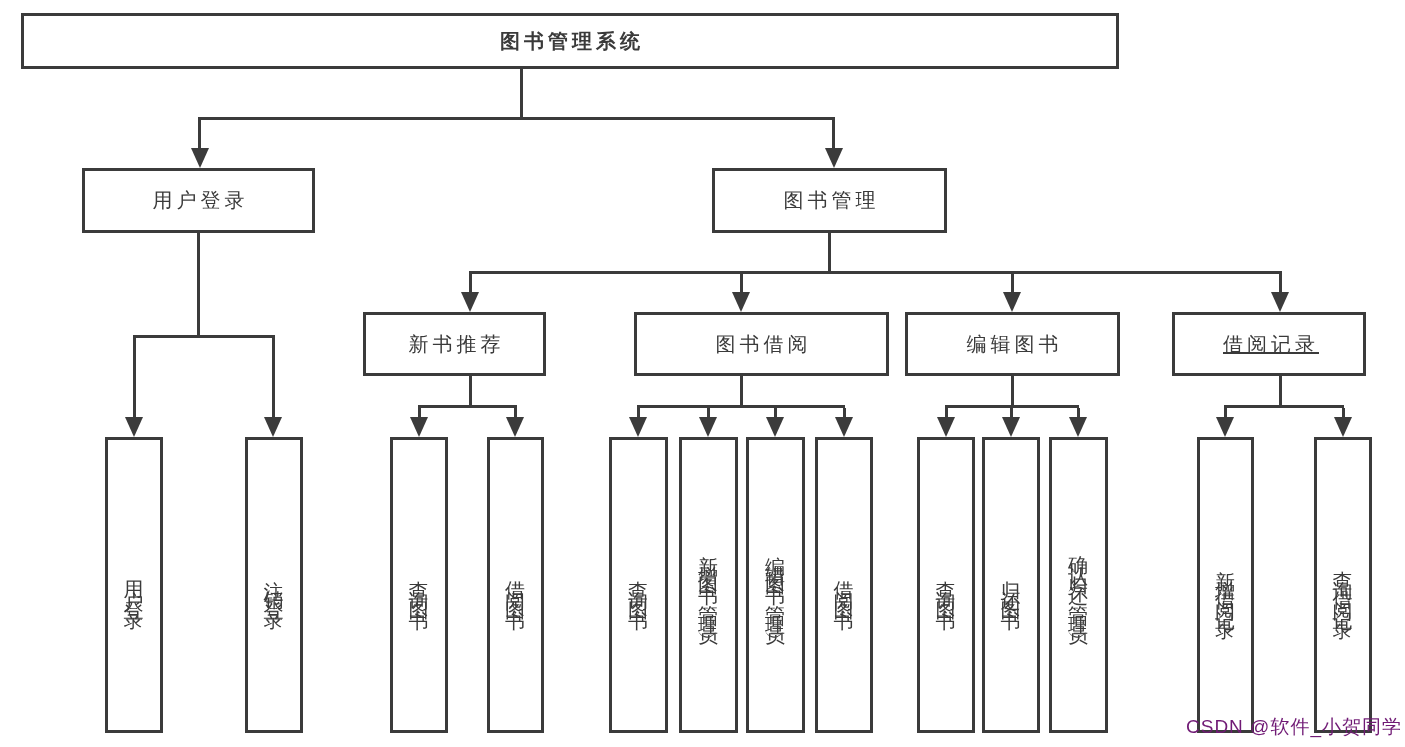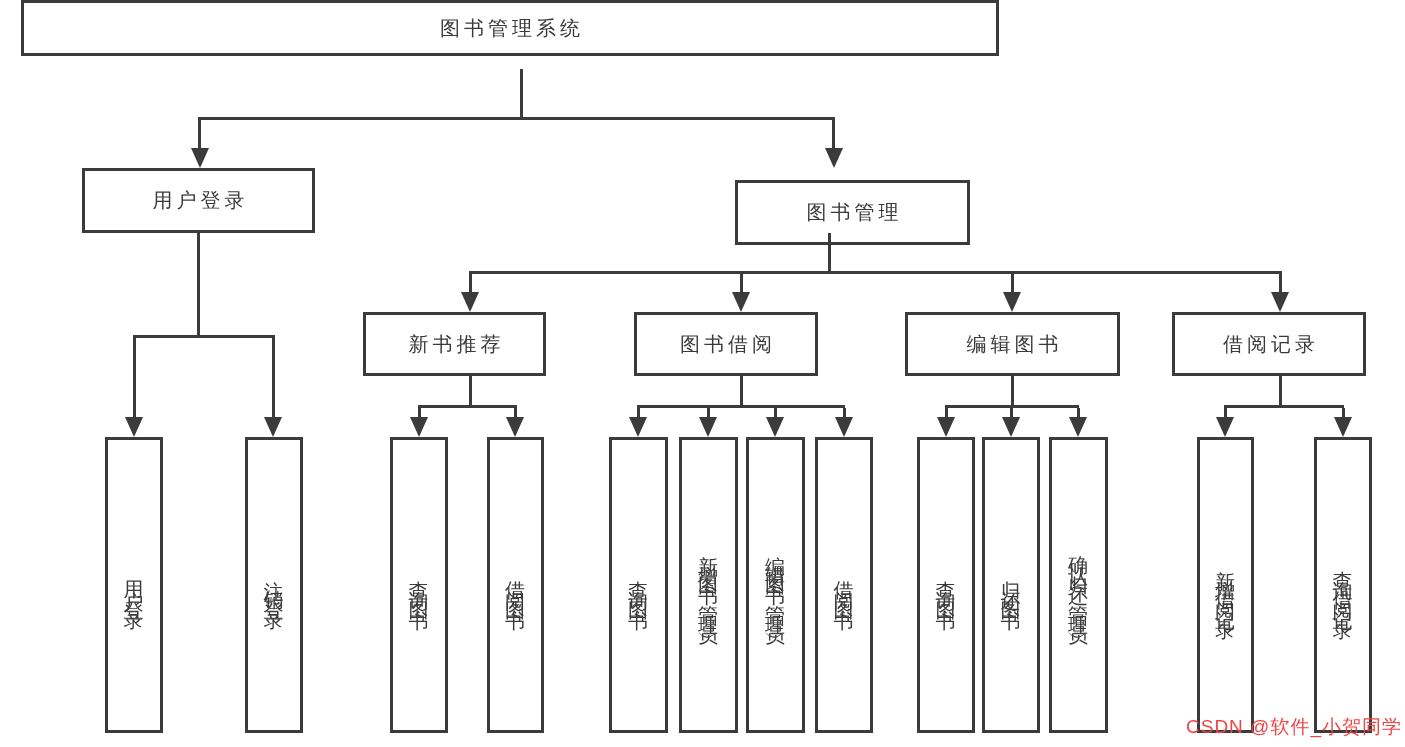--- a/index.html
+++ b/index.html
@@ -37,46 +37,46 @@
     width: 0; height: 0;
     border-left: 9px solid transparent;
     border-right: 9px solid transparent;
     border-top: 20px solid #3b3b3b;
   }
   .watermark {
     position: absolute;
     left: 1186px;
     top: 714px;
     font-size: 19px;
-    color: #ef4444;
+    color: #701a75;
     letter-spacing: 1px;
     white-space: nowrap;
     z-index: 10;
   }
 </style>
 </head>
 <body>
 
 <div class="stage">
 
-  <div class="box hbox" style="left:21px; top:0; width:978px; height:56px;">
+  <div class="box hbox" style="left:21px; top:13px; width:1098px; height:56px;font-weight:bold;">
     <span>图书管理系统</span>
   </div>
 
   <div class="vline" style="left:520px; top:69px; height:48px;"></div>
   <div class="hline" style="left:198px; top:117px; width:637px;"></div>
   <div class="vline" style="left:198px; top:120px; height:28px;"></div>
   <div class="arr" style="left:191px; top:148px;"></div>
   <div class="vline" style="left:832px; top:120px; height:28px;"></div>
   <div class="arr" style="left:825px; top:148px;"></div>
 
   <div class="box hbox" style="left:82px; top:168px; width:233px; height:65px;">
     <span>用户登录</span>
   </div>
-  <div class="box hbox" style="left:712px; top:180px; width:235px; height:65px;margin-left:23px;">
+  <div class="box hbox" style="left:712px; top:168px; width:235px; height:65px;">
     <span>图书管理</span>
   </div>
 
   <div class="vline" style="left:197px; top:233px; height:102px;"></div>
   <div class="hline" style="left:133px; top:335px; width:142px;"></div>
   <div class="vline" style="left:133px; top:338px; height:79px;"></div>
   <div class="arr" style="left:125px; top:417px;"></div>
   <div class="vline" style="left:272px; top:338px; height:79px;"></div>
   <div class="arr" style="left:264px; top:417px;"></div>
 
@@ -87,27 +87,27 @@
   <div class="vline" style="left:740px; top:274px; height:18px;"></div>
   <div class="arr" style="left:732px; top:292px;"></div>
   <div class="vline" style="left:1011px; top:274px; height:18px;"></div>
   <div class="arr" style="left:1003px; top:292px;"></div>
   <div class="vline" style="left:1279px; top:274px; height:18px;"></div>
   <div class="arr" style="left:1271px; top:292px;"></div>
 
   <div class="box hbox" style="left:363px; top:312px; width:183px; height:64px;">
     <span>新书推荐</span>
   </div>
-  <div class="box hbox" style="left:634px; top:312px; width:184px; height:64px;justify-content:center;">
+  <div class="box hbox" style="left:634px; top:312px; width:255px; height:64px;justify-content:center;">
     <span>图书借阅</span>
   </div>
   <div class="box hbox" style="left:905px; top:312px; width:215px; height:64px;">
     <span>编辑图书</span>
   </div>
-  <div class="box hbox" style="left:1172px; top:312px; width:194px; height:64px;">
+  <div class="box hbox" style="left:1172px; top:312px; width:194px; height:64px;text-decoration:underline;">
     <span>借阅记录</span>
   </div>
 
   <div class="vline" style="left:469px; top:376px; height:29px;"></div>
   <div class="hline" style="left:418px; top:405px; width:99px;"></div>
   <div class="vline" style="left:418px; top:408px; height:9px;"></div>
   <div class="arr" style="left:410px; top:417px;"></div>
   <div class="vline" style="left:514px; top:408px; height:9px;"></div>
   <div class="arr" style="left:506px; top:417px;"></div>
 

